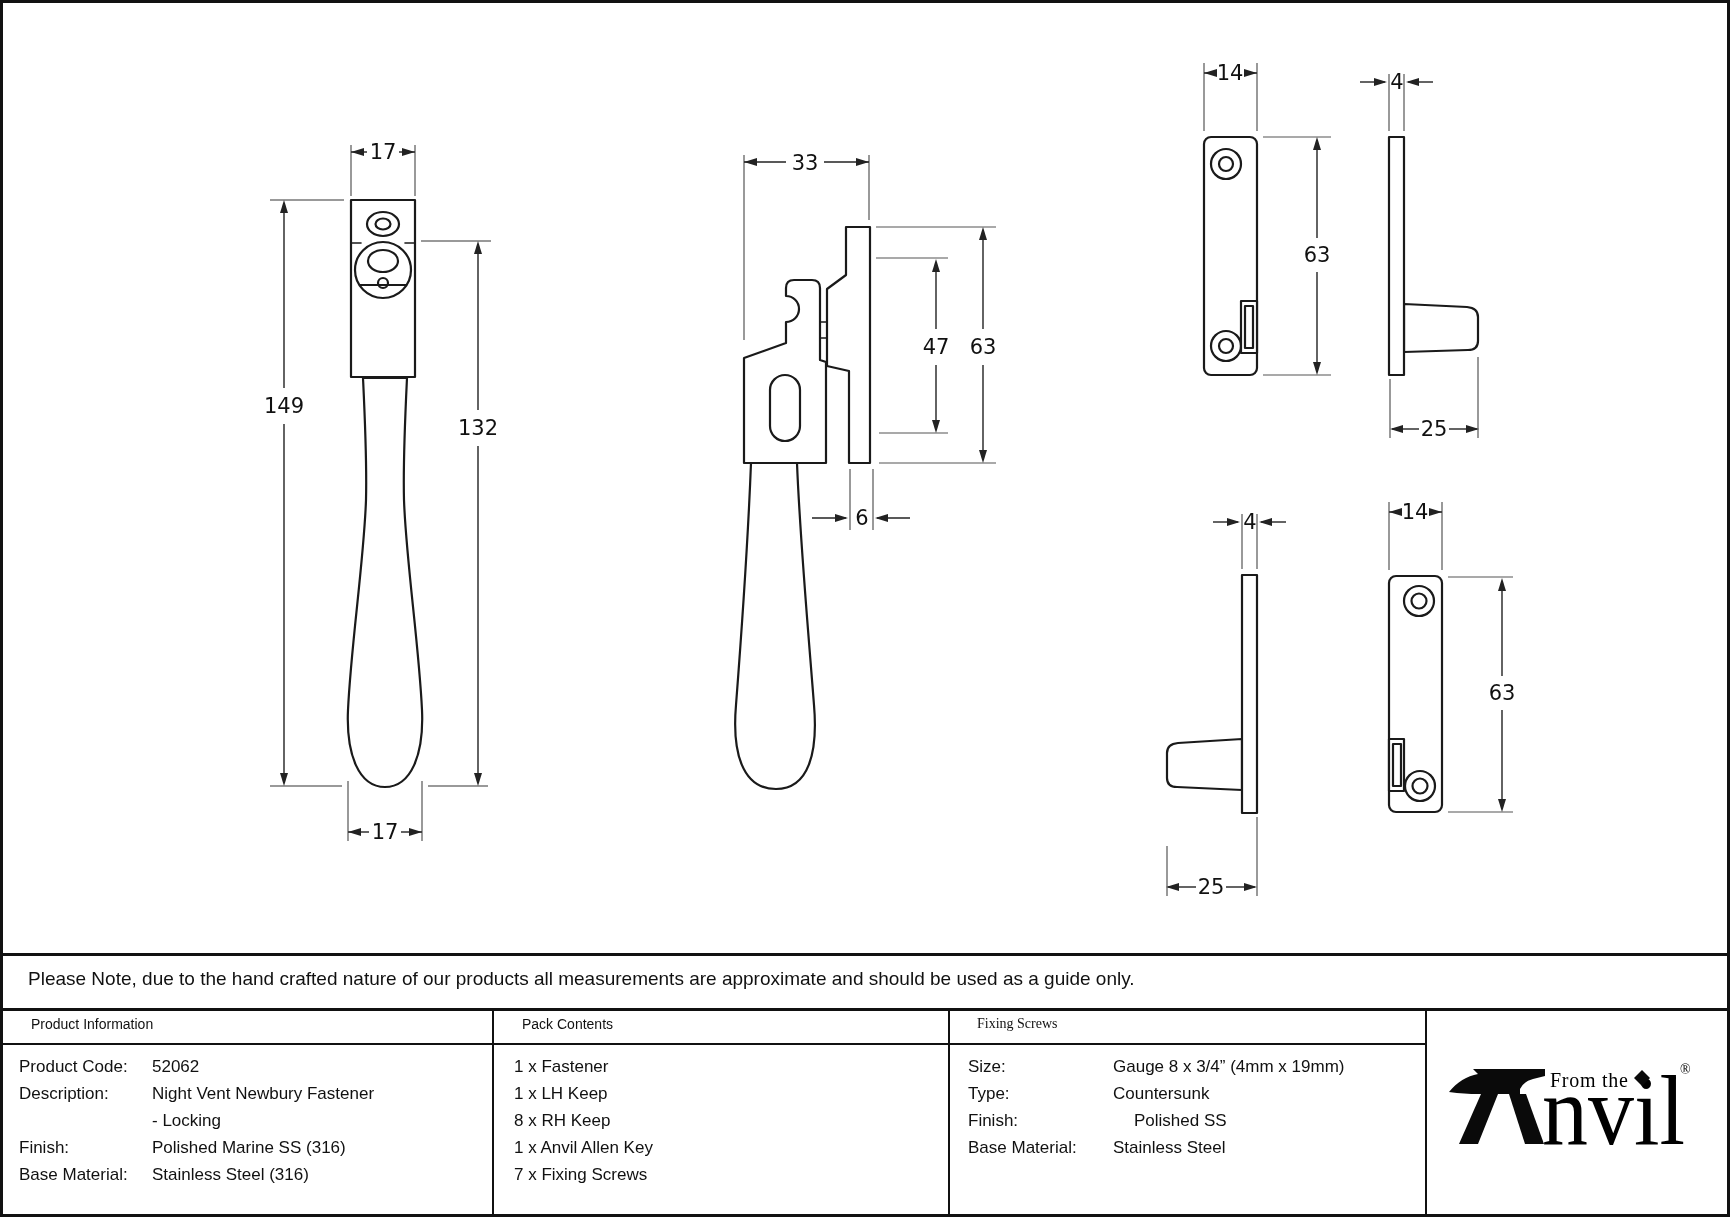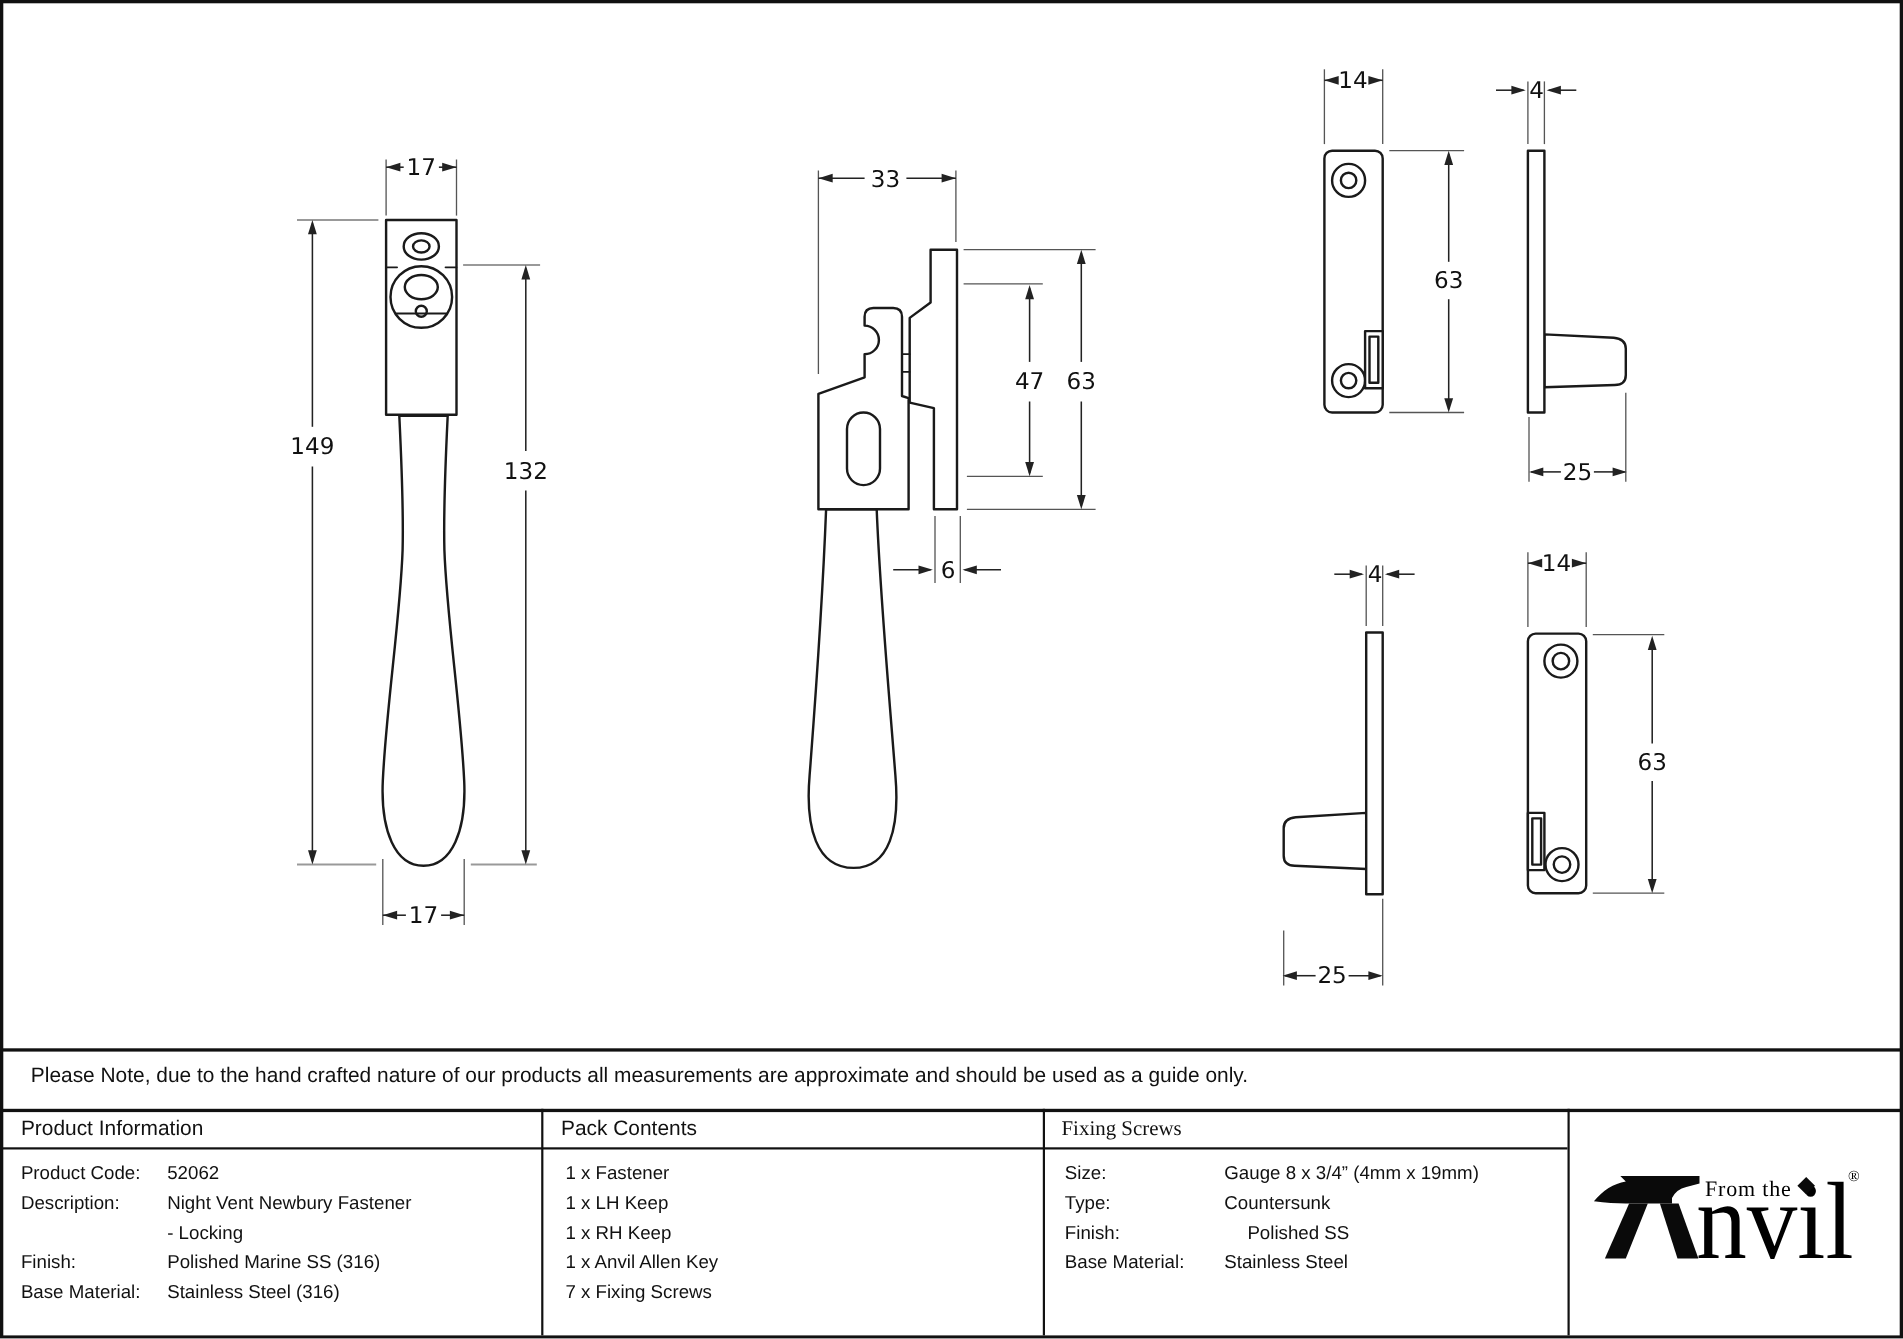--- a/index.html
+++ b/index.html
@@ -4,21 +4,21 @@
 <style>
   html,body{margin:0;padding:0;background:#fff;}
   .page{position:relative;width:1730px;height:1217px;background:#fff;
         font-family:"Liberation Sans",sans-serif;color:#111;overflow:hidden;}
   .pageborder{position:absolute;left:0;top:0;width:1724px;height:1211px;border:3px solid #111;}
   svg text.dim{font-family:"DejaVu Sans",sans-serif;font-size:21px;fill:#111;}
   .hline,.vline{position:absolute;background:#111;}
   .note-row{position:absolute;left:0;top:953px;width:1730px;height:55px;}
   .note-row span{position:absolute;left:28px;top:15px;font-size:19px;}
   .cell-text{position:absolute;font-size:17px;white-space:nowrap;}
-  .hdr{font-size:19px;}
+  .hdr{font-size:14px;margin-left:12px;}
   .logo-cell{position:absolute;left:1425px;top:1008px;width:305px;height:206px;}
 </style>
 </head>
 <body>
 
 <div class="page">
 
   <svg width="1730" height="953" viewBox="0 0 1730 953" style="position:absolute;left:0;top:0;">
     <g fill="none" stroke="#1a1a1a" stroke-width="2.2" stroke-linejoin="round" stroke-linecap="round">
 
@@ -223,21 +223,21 @@
   <div class="cell-text" style="left:19px;top:1084px;">Description:</div>
   <div class="cell-text" style="left:152px;top:1084px;">Night Vent Newbury Fastener</div>
   <div class="cell-text" style="left:152px;top:1111px;">- Locking</div>
   <div class="cell-text" style="left:19px;top:1138px;">Finish:</div>
   <div class="cell-text" style="left:152px;top:1138px;">Polished Marine SS (316)</div>
   <div class="cell-text" style="left:19px;top:1165px;">Base Material:</div>
   <div class="cell-text" style="left:152px;top:1165px;">Stainless Steel (316)</div>
 
   <div class="cell-text" style="left:514px;top:1057px;">1 x Fastener</div>
   <div class="cell-text" style="left:514px;top:1084px;">1 x LH Keep</div>
-  <div class="cell-text" style="left:514px;top:1111px;">1 x RH Keep</div>
+  <div class="cell-text" style="left:514px;top:1111px;">8 x RH Keep</div>
   <div class="cell-text" style="left:514px;top:1138px;">1 x Anvil Allen Key</div>
   <div class="cell-text" style="left:514px;top:1165px;">7 x Fixing Screws</div>
 
   <div class="cell-text" style="left:968px;top:1057px;">Size:</div>
   <div class="cell-text" style="left:1113px;top:1057px;">Gauge 8 x 3/4” (4mm x 19mm)</div>
   <div class="cell-text" style="left:968px;top:1084px;">Type:</div>
   <div class="cell-text" style="left:1113px;top:1084px;text-align:center;">Countersunk</div>
   <div class="cell-text" style="left:968px;top:1111px;">Finish:</div>
   <div class="cell-text" style="left:1113px;top:1111px;margin-left:21px;">Polished SS</div>
   <div class="cell-text" style="left:968px;top:1138px;">Base Material:</div>

